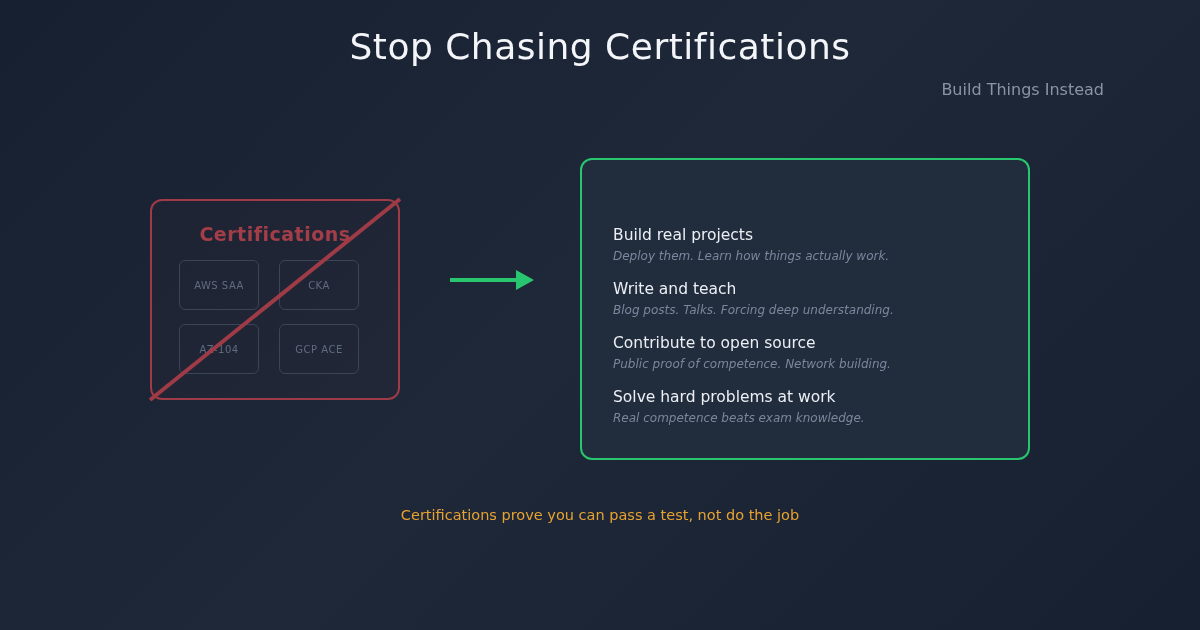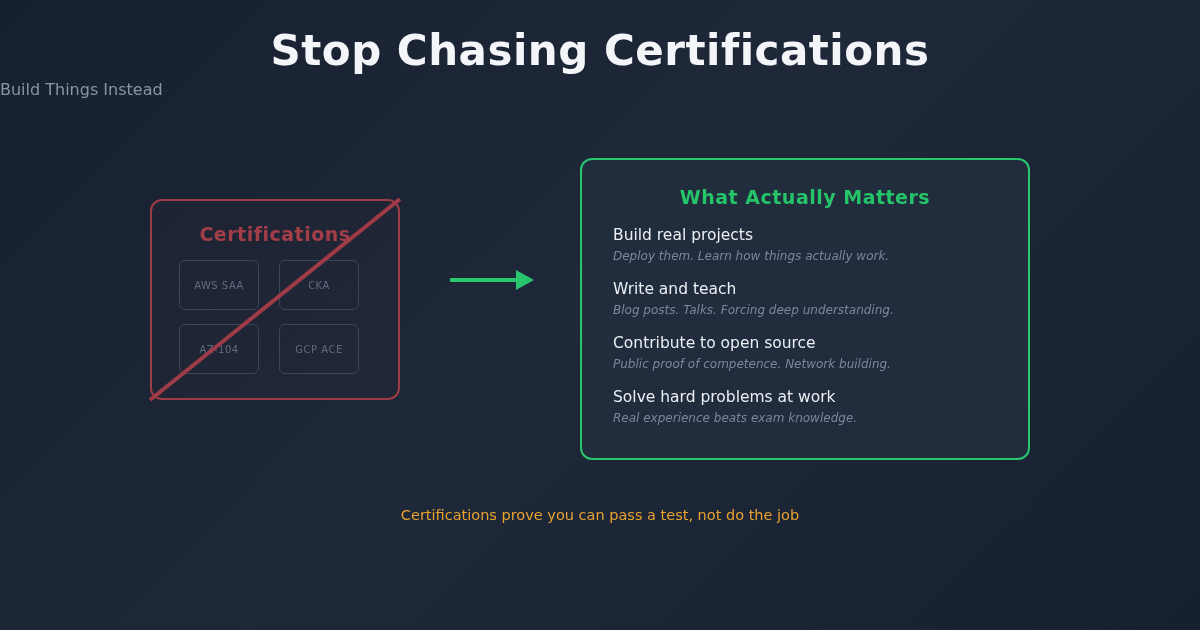--- a/index.html
+++ b/index.html
@@ -9,26 +9,26 @@
     background: #1a2333;
   }
   .canvas {
     position: relative;
     width: 1200px; height: 630px;
     background: linear-gradient(135deg, #172030 0%, #1e2838 48%, #172030 100%);
   }
   .page-title {
     position: absolute; top: 26px; left: 0; width: 1200px;
     text-align: center;
-    font-size: 42px; font-weight: bold; color: #f3f5f8;
+    font-size: 36px; font-weight: normal; color: #f3f5f8;
     letter-spacing: 0.5px;
   }
   .page-subtitle {
     position: absolute; top: 80px; left: 0; width: 1104px;
-    text-align: left;
+    text-align: right;
     font-size: 16px; color: #8a94a4;
   }
 
   
   .cert-panel {
     position: absolute; left: 150px; top: 199px;
     width: 250px; height: 201px;
     border: 2px solid #9e3b46;
     border-radius: 12px;
     background: rgba(158, 59, 70, 0.03);
@@ -121,36 +121,35 @@
       <line x1="250" y1="0" x2="0" y2="201" stroke="#9e3b46" stroke-width="4"></line>
     </svg>
   </div>
 
   <svg class="arrow-svg" viewBox="0 0 90 36">
     <line x1="2" y1="18" x2="70" y2="18" stroke="#28c76f" stroke-width="4"></line>
     <polygon points="68,8 86,18 68,28" fill="#28c76f"></polygon>
   </svg>
 
   <div class="matters-panel">
-    <div class="matters-heading">What Actually Matters</div>
     <div class="matters-list">
       <div class="matters-item">
         <div class="item-title">Build real projects</div>
         <div class="item-desc">Deploy them. Learn how things actually work.</div>
       </div>
       <div class="matters-item">
         <div class="item-title">Write and teach</div>
         <div class="item-desc">Blog posts. Talks. Forcing deep understanding.</div>
       </div>
       <div class="matters-item">
         <div class="item-title">Contribute to open source</div>
         <div class="item-desc">Public proof of competence. Network building.</div>
       </div>
       <div class="matters-item">
         <div class="item-title">Solve hard problems at work</div>
-        <div class="item-desc">Real experience beats exam knowledge.</div>
+        <div class="item-desc">Real competence beats exam knowledge.</div>
       </div>
     </div>
   </div>
 
   <div class="tagline">Certifications prove you can pass a test, not do the job</div>
 
 </div>
 
 </body></html>

